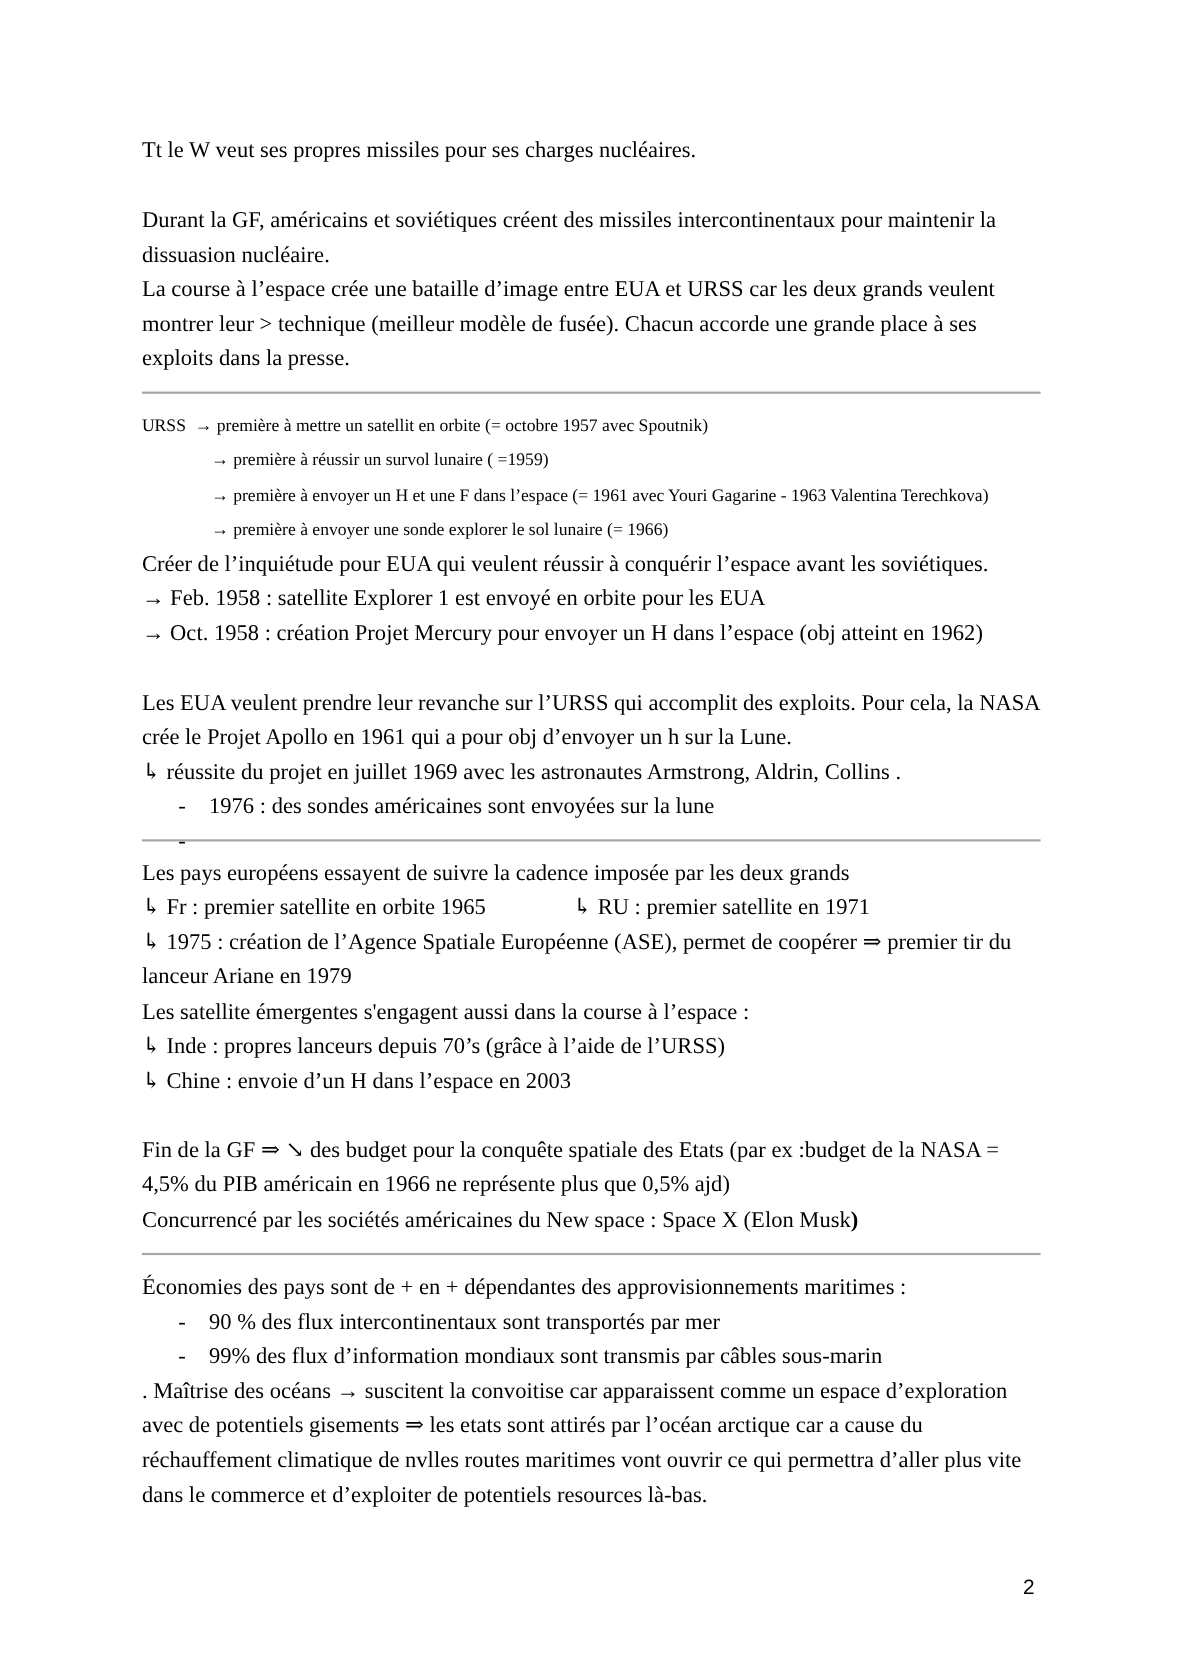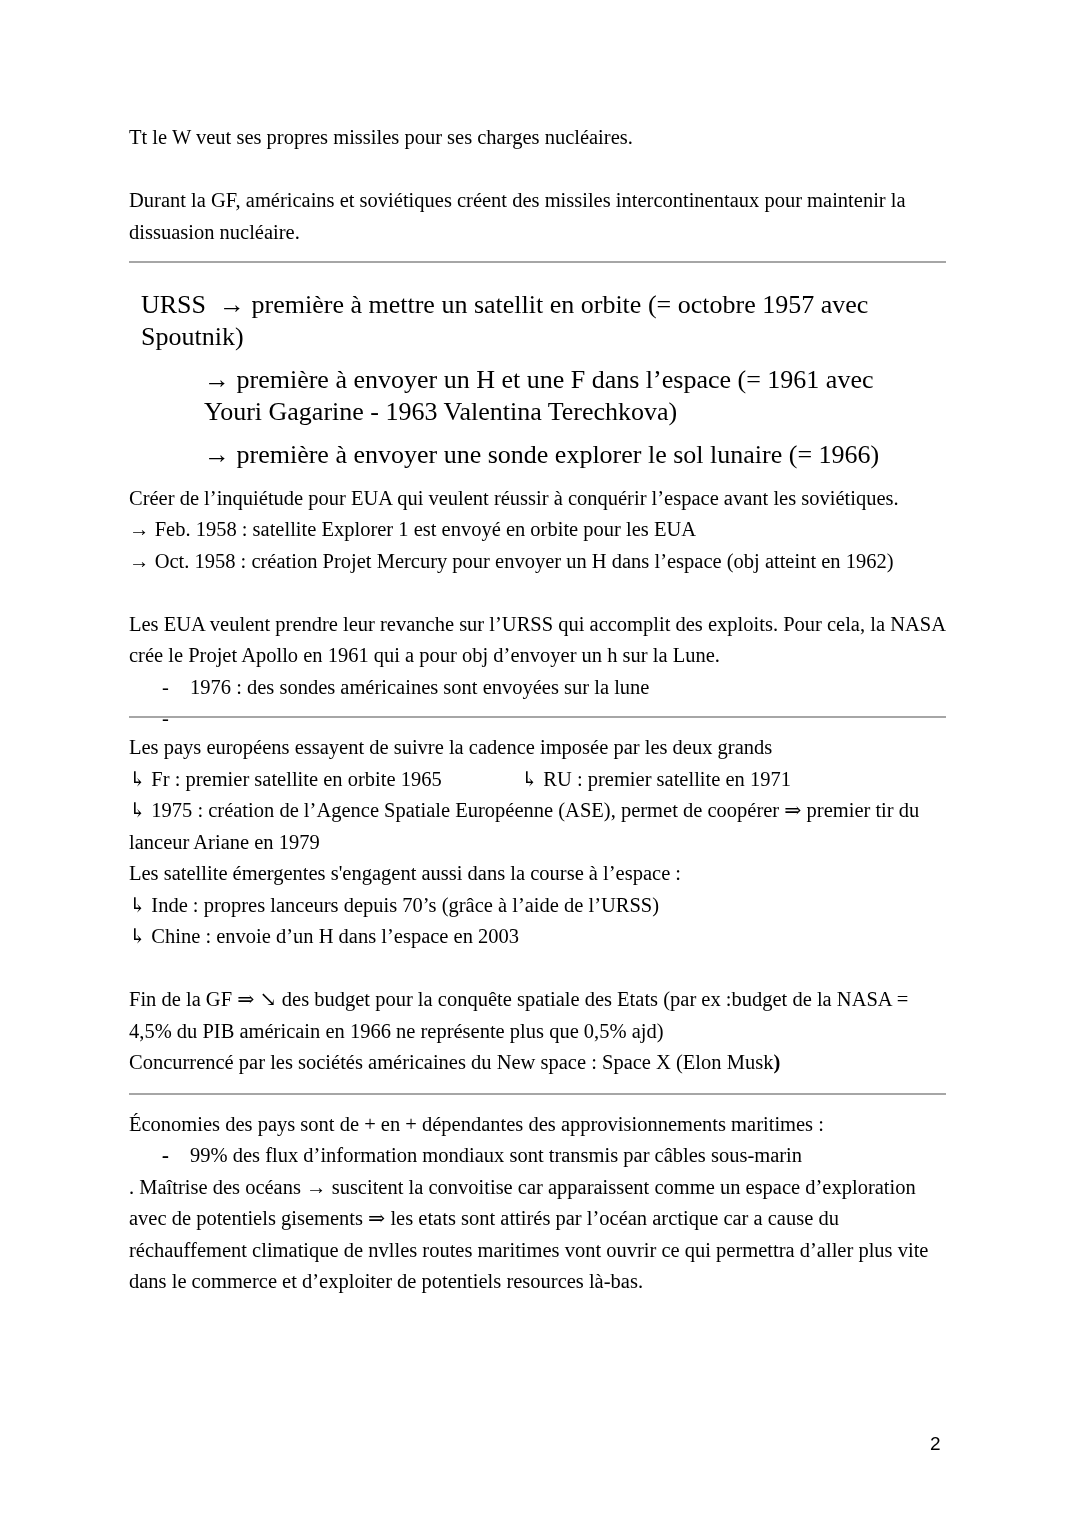--- a/index.html
+++ b/index.html
@@ -51,22 +51,22 @@
     width: 817px;
     height: 0;
   }
 
   .rule-wrap-1 { padding-top: 13px; padding-bottom: 14px; }
   .rule-wrap-2 { padding-top: 13px; padding-bottom: 14px; }
   .rule-wrap-3 { padding-top: 14px; padding-bottom: 14px; }
 
   
   .urss-line {
-    margin: 12px;
-    font-size: 26px;
+    margin: 0;
+    font-size: 16px;
     line-height: 31.5px;
   }
   .urss-indent-wrap {
     padding-left: 63px;
     text-indent: 0;
   }
 
   
   .dash-item {
     margin: 0;
@@ -118,42 +118,47 @@
 <body>
 
 <div class="page">
   <div class="content">
 
     <p class="para">Tt le W veut ses propres missiles pour ses charges nucléaires.</p>
 
     <div class="gap-line"></div>
 
     <p class="para">Durant la GF, américains et soviétiques créent des missiles intercontinentaux pour maintenir la dissuasion nucléaire.</p>
+    <p class="para">La course à l’espace crée une bataille d’image entre EUA et URSS car les deux grands veulent montrer leur &gt; technique (meilleur modèle de fusée). Chacun accorde une grande place à ses exploits dans la presse.</p>
 
     <div class="rule-wrap-1">
       <hr class="rule">
     </div>
 
     <p class="urss-line">
       <span>URSS</span><span>&nbsp;&nbsp;</span><span class="arrow">→ première à mettre un satellit en orbite (= octobre 1957 avec Spoutnik)</span>
     </p>
     <p class="urss-line urss-indent-wrap">
+      <span class="arrow">→ première à réussir un survol lunaire ( =1959)</span>
+    </p>
+    <p class="urss-line urss-indent-wrap">
       <span class="arrow">→ première à envoyer un H et une F dans l’espace (= 1961 avec Youri Gagarine - 1963 Valentina Terechkova)</span>
     </p>
     <p class="urss-line urss-indent-wrap">
       <span class="arrow">→ première à envoyer une sonde explorer le sol lunaire (= 1966)</span>
     </p>
 
     <p class="para">Créer de l’inquiétude pour EUA qui veulent réussir à conquérir l’espace avant les soviétiques.</p>
     <p class="para">→ Feb. 1958 : satellite Explorer 1 est envoyé en orbite pour les EUA</p>
     <p class="para">→ Oct. 1958 : création Projet Mercury pour envoyer un H dans l’espace (obj atteint en 1962)</p>
 
     <div class="gap-line"></div>
 
     <p class="para">Les EUA veulent prendre leur revanche sur l’URSS qui accomplit des exploits. Pour cela, la NASA crée le Projet Apollo en 1961 qui a pour obj d’envoyer un h sur la Lune.</p>
+    <p class="hook-line">↳ réussite du projet en juillet 1969 avec les astronautes Armstrong, Aldrin, Collins .</p>
 
     <p class="dash-item">
       <span class="dash">-</span>
       <span>1976 : des sondes américaines sont envoyées sur la lune</span>
     </p>
     <p class="dash-item">
       <span class="dash">-</span>
     </p>
 
     <div class="rule-wrap-2">
@@ -178,20 +183,21 @@
     <p class="para"><span>Concurrencé par les sociétés américaines du New space : Space X (Elon Musk</span><b class="bold">)</b></p>
 
     <div class="rule-wrap-3">
       <hr class="rule">
     </div>
 
     <p class="para">Économies des pays sont de + en + dépendantes des approvisionnements maritimes :</p>
 
     <p class="dash-item">
       <span class="dash">-</span>
+      <span>90 % des flux intercontinentaux sont transportés par mer</span>
     </p>
     <p class="dash-item">
       <span class="dash">-</span>
       <span>99%  des flux d’information mondiaux sont transmis par câbles sous-marin</span>
     </p>
 
     <p class="para">. Maîtrise des océans → suscitent la convoitise car apparaissent comme un espace d’exploration avec de potentiels gisements ⇒ les etats sont attirés par l’océan arctique car a cause du réchauffement climatique de nvlles routes maritimes vont ouvrir ce qui permettra d’aller plus vite dans le commerce et d’exploiter de potentiels resources là-bas.</p>
 
     <div class="gap-line"></div>
 

